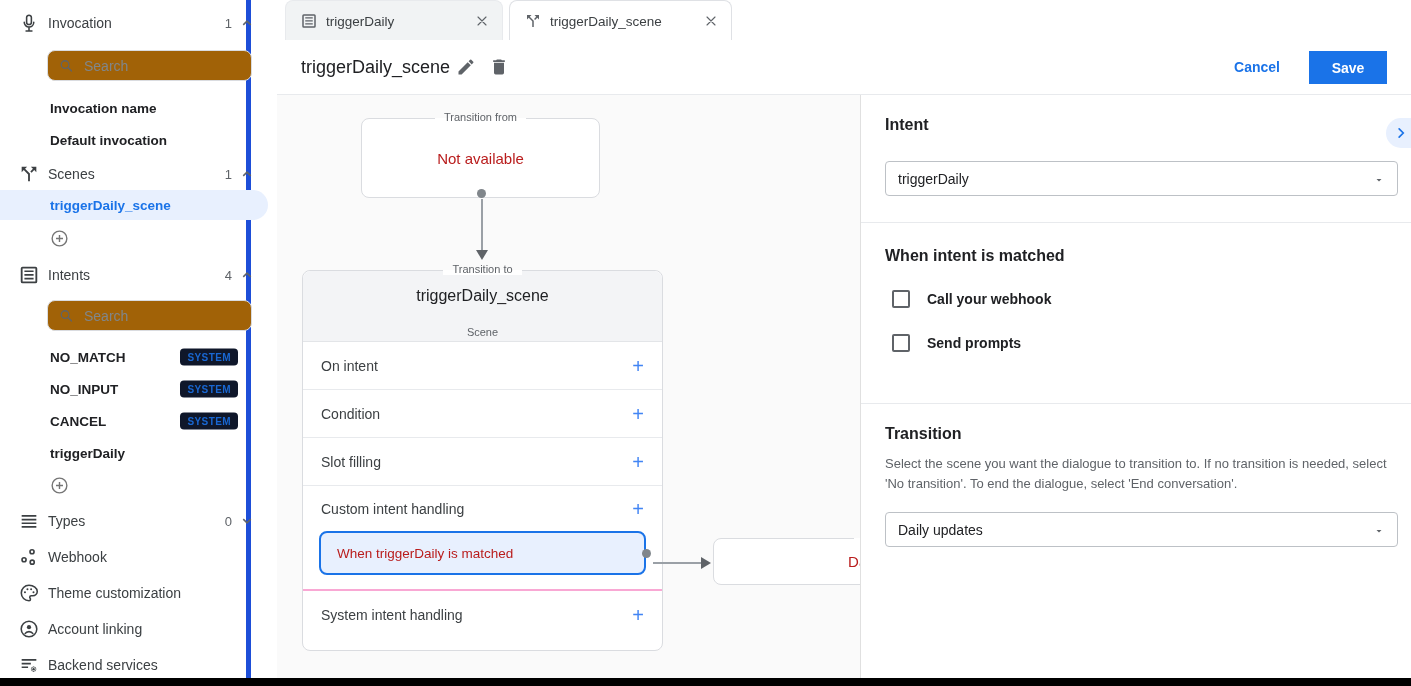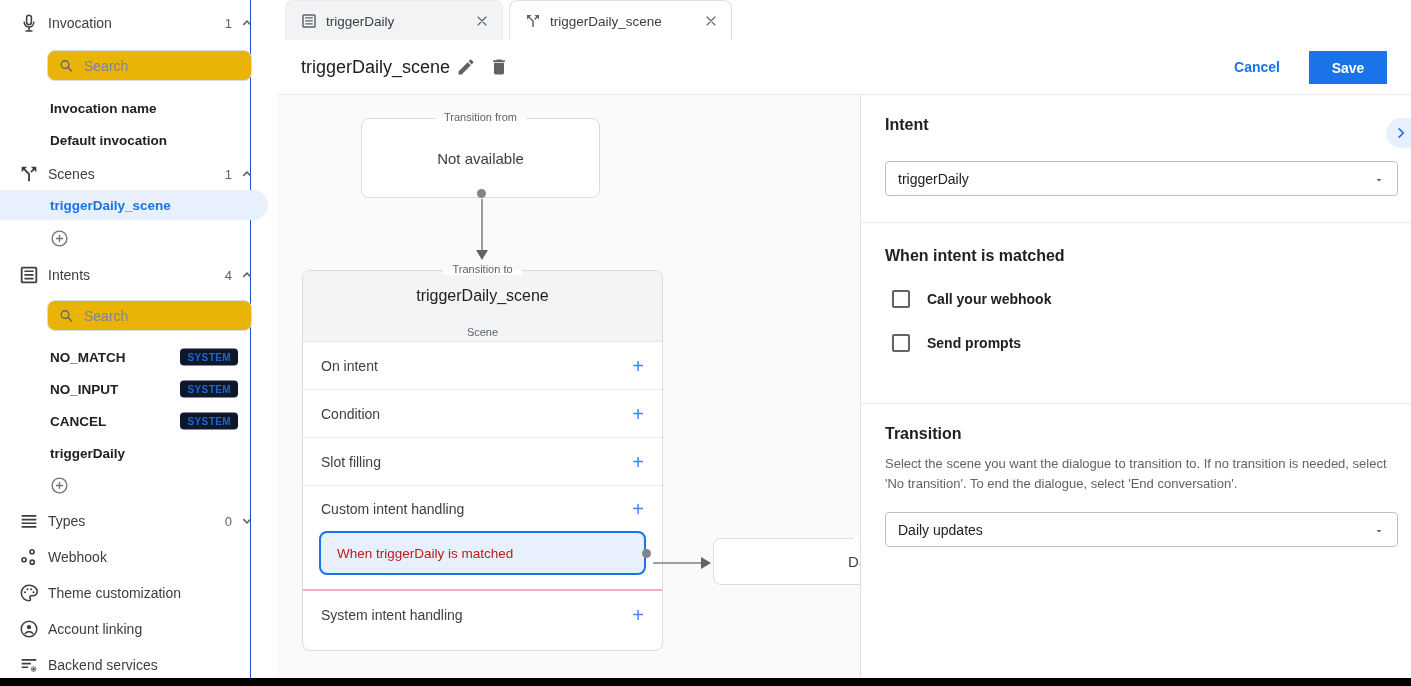--- a/index.html
+++ b/index.html
@@ -1,26 +1,26 @@
 <!DOCTYPE html>
 <html><head>
 <meta charset="utf-8">
 <style>
   * { margin:0; padding:0; box-sizing:border-box; font-family:"Liberation Sans", sans-serif; }
   html,body { background:#fff; }
   .app { position:relative; width:1411px; height:686px; background:#fff; overflow:hidden; }
 
   
-  .sidebar { position:absolute; left:0; top:0; width:251px; height:678px; background:#fff; border-right:1px solid #1d4ed8; }
+  .sidebar { position:absolute; left:0; top:0; width:251px; height:678px; background:#fff; border-right:5px solid #1d4ed8; }
   .sb-section { position:absolute; left:0; width:276px; height:28px; }
   .sb-icon { position:absolute; left:18px; top:50%; transform:translateY(-50%); width:22px; height:22px; }
   .sb-label { position:absolute; left:48px; top:50%; transform:translateY(-50%); font-size:14px; color:#3c4043; white-space:nowrap; }
   .sb-count { position:absolute; right:44px; top:50%; transform:translateY(-50%); font-size:13px; color:#5f6368; }
   .sb-chevron { position:absolute; right:20px; top:50%; transform:translateY(-50%); width:18px; height:18px; cursor:pointer; }
-  .sb-search { position:absolute; left:47px; width:205px; height:31px; border:1px solid #dadce0; border-radius:8px; background:#eab308; }
+  .sb-search { position:absolute; left:47px; width:205px; height:31px; border:1px solid #dadce0; border-radius:8px; background:#a16207; }
   .sb-search svg { position:absolute; left:10px; top:50%; transform:translateY(-50%); width:17px; height:17px; }
   .sb-search input { position:absolute; left:36px; top:0; width:160px; height:100%; border:none; outline:none; font-size:14px; color:#202124; background:transparent; }
   .sb-search input::placeholder { color:#80868b; }
   .sb-item-row { position:absolute; left:0; width:276px; height:20px; }
   .sb-item { position:absolute; left:50px; top:50%; transform:translateY(-50%); font-size:13.5px; font-weight:700; color:#202124; white-space:nowrap; cursor:pointer; }
   .badge { position:absolute; right:38px; top:50%; transform:translateY(-50%); background:#0f172a; color:#1967d2; font-size:10px; font-weight:700; letter-spacing:.4px; padding:3px 7px; border-radius:4px; }
   .sb-selected { position:absolute; left:0; top:190px; width:268px; height:30px; background:#e8f0fe; border-radius:0 16px 16px 0; cursor:pointer; }
   .sb-selected span { position:absolute; left:50px; top:50%; transform:translateY(-50%); font-size:13.5px; font-weight:700; color:#1a73e8; }
   .sb-plus { position:absolute; left:49px; width:21px; height:21px; cursor:pointer; }
 
@@ -40,21 +40,21 @@
   .edit-ic { left:179px; } .trash-ic { left:212px; }
   .cancel-btn { position:absolute; right:131px; top:50%; transform:translateY(-50%); color:#1a73e8; font-size:14px; font-weight:600; cursor:pointer; background:none; border:none; }
   .save-btn { position:absolute; right:24px; top:11px; width:78px; height:33px; background:#1a73e8; color:#fff; border:none; border-radius:0; font-size:14px; font-weight:600; cursor:pointer; }
 
   
   .canvas { position:absolute; left:277px; top:95px; width:583px; height:583px; background:#fafafa; overflow:hidden; }
   .node { position:absolute; background:#fff; border:1px solid #dadce0; border-radius:8px; }
   .legend { position:absolute; top:-8px; left:0; right:0; text-align:center; font-size:11px; color:#5f6368; pointer-events:none; }
   .legend span { background:linear-gradient(#fafafa 55%, #ffffff 55%); padding:0 9px; }
   .from-card { left:84px; top:23px; width:239px; height:80px; }
-  .node-body { display:flex; align-items:center; justify-content:center; height:100%; font-size:15px; color:#404040; }
+  .node-body { display:flex; align-items:center; justify-content:center; height:100%; font-size:15px; color:#b91c1c; }
   .dot { position:absolute; width:9px; height:9px; border-radius:50%; background:#80868b; }
   .varrow-line { position:absolute; left:204px; top:104px; width:2px; height:52px; background:#9aa0a6; }
   .varrow-head { position:absolute; left:199px; top:155px; width:0; height:0; border-left:6px solid transparent; border-right:6px solid transparent; border-top:10px solid #5f6368; }
   .scene-card { left:25px; top:175px; width:361px; height:381px; }
   .card-head { height:71px; background:#f3f4f6; border-bottom:1px solid #e3e5e8; border-radius:8px 8px 0 0; text-align:center; padding-top:16px; }
   .card-title { font-size:16px; color:#202124; }
   .card-sub { font-size:11px; color:#5f6368; margin-top:21px; }
   .card-row { position:relative; height:48px; border-bottom:1px solid #e8eaed; display:flex; align-items:center; padding:0 18px; font-size:14px; color:#3c4043; }
   .card-row:last-child { border-bottom:none; }
   .row-plus { margin-left:auto; color:#4285f4; font-size:20px; line-height:1; cursor:pointer; }

